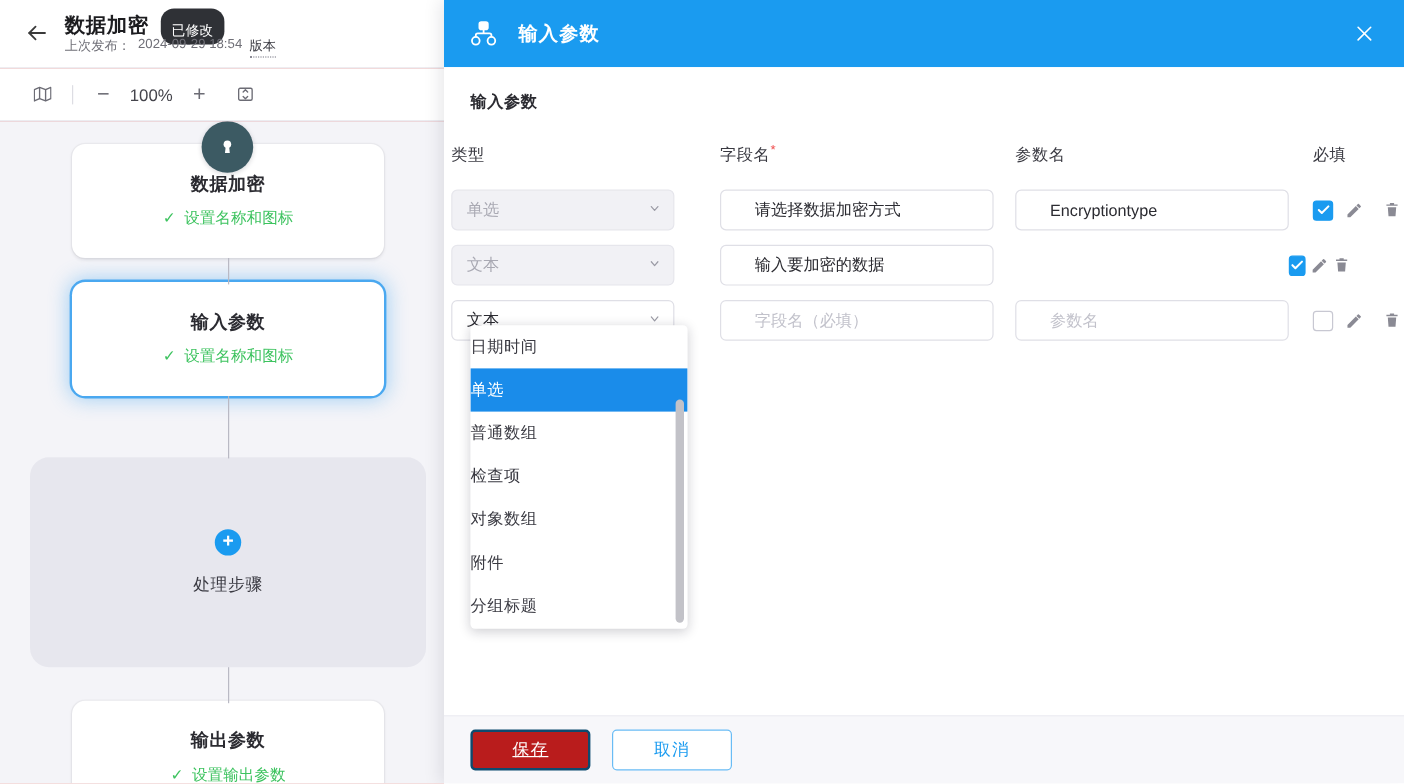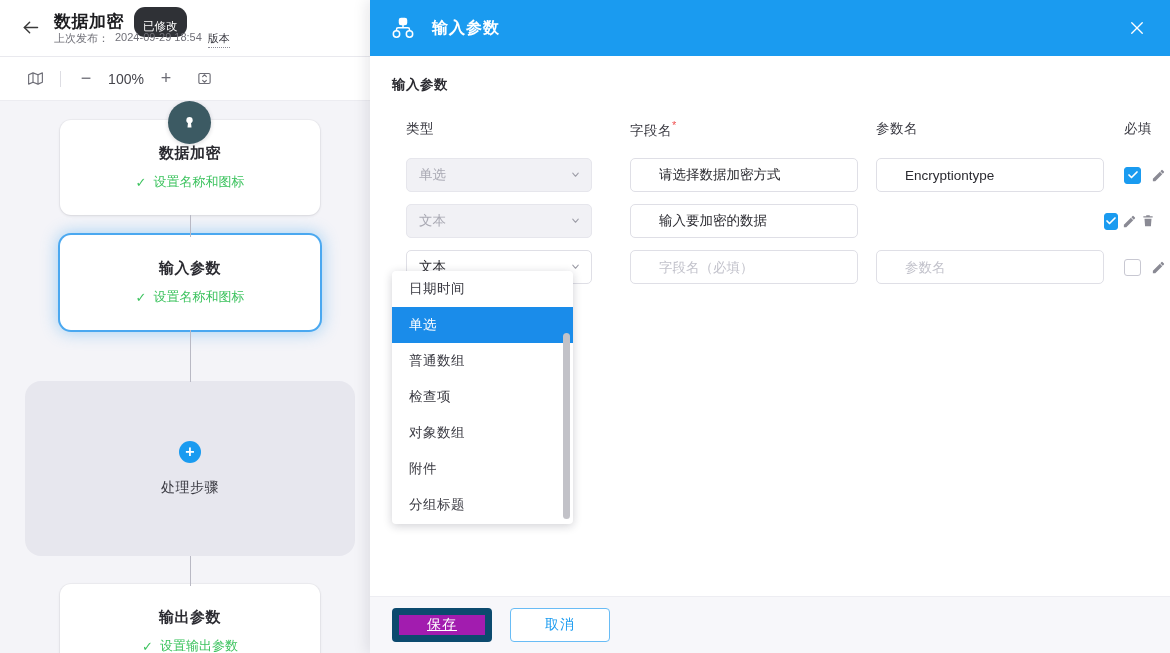--- a/index.html
+++ b/index.html
@@ -117,21 +117,21 @@
     margin-left: auto; width: 26px; height: 26px; display:flex; align-items:center; justify-content:center;
     color: #ffffff; cursor: pointer;
   }
 
   #panel-body { position: absolute; left: 0; top: 56px; width: 800px; height: 540px; background:#fff; }
   #section-title {
     position: absolute; left: 22px; top: 20px; font-size: 13.5px; font-weight: bold;
     color: #2b2b31; letter-spacing: .5px;
   }
 
-  #param-table { position: absolute; left: 36px; top: 50px; width: 756px; }
+  #param-table { position: absolute; left: 6px; top: 50px; width: 756px; }
   .row {
     display: grid;
     grid-template-columns: 186px 38px 228px 18px 228px 20px 1fr;
     align-items: center;
     height: 46px;
   }
   .col-head { font-size: 13.5px; color: #3a3a42; letter-spacing:.5px; }
   .req-star { color: #f05252; font-size: 11px; vertical-align: super; }
 
   .select-box {
@@ -163,38 +163,38 @@
   }
 
   
   #dropdown {
     position: absolute; left: 22px; top: 215px; width: 181px; height: 253px;
     background: #ffffff; border-radius: 4px;
     box-shadow: 0 2px 10px rgba(20,20,40,.20); z-index: 40; overflow: hidden;
   }
   #dd-list { position:absolute; left:0; top:0; width: 181px; }
   .dd-item {
-    height: 36px; display: flex; align-items: center; padding-left: 17px;
+    height: 36px; display: flex; align-items: center; padding-left: 0;
     font-size: 13.5px; color: #3a3a42; cursor: pointer; letter-spacing:.5px;
   }
   .dd-item.selected { background: #1a8cea; color: #ffffff; }
   #dd-scroll-track { position: absolute; right: 3px; top: 62px; width: 7px; height: 186px; }
   #dd-scroll-thumb { width: 7px; height: 186px; background: #c2c2c8; border-radius: 4px; cursor: pointer; }
 
   #panel-footer {
     position: absolute; left: 0; top: 596px; width: 800px; height: 57px;
     background: #f7f7fa; border-top: 1px solid #ededf2;
     display: flex; align-items: center; padding-left: 22px; gap: 18px;
   }
   .btn {
     height: 34px; min-width: 100px; border-radius: 4px; font-size: 14px;
     display: flex; align-items: center; justify-content: center; cursor: pointer;
     letter-spacing: 1px;
   }
-  .btn-primary { background: #a21caf; color: #ffffff; border: 7px solid #0c4a6e; text-decoration: underline; }
+  .btn-primary { background: #b91c1c; color: #ffffff; border: 2px solid #0c4a6e; text-decoration: underline; }
   .btn-secondary { background: #ffffff; color: #1a9bf0; border: 1px solid #69bcf5; }
 </style>
 </head>
 <body>
 
 <div id="root">
 
   <div id="left-pane">
 
     <div id="flow-header">

